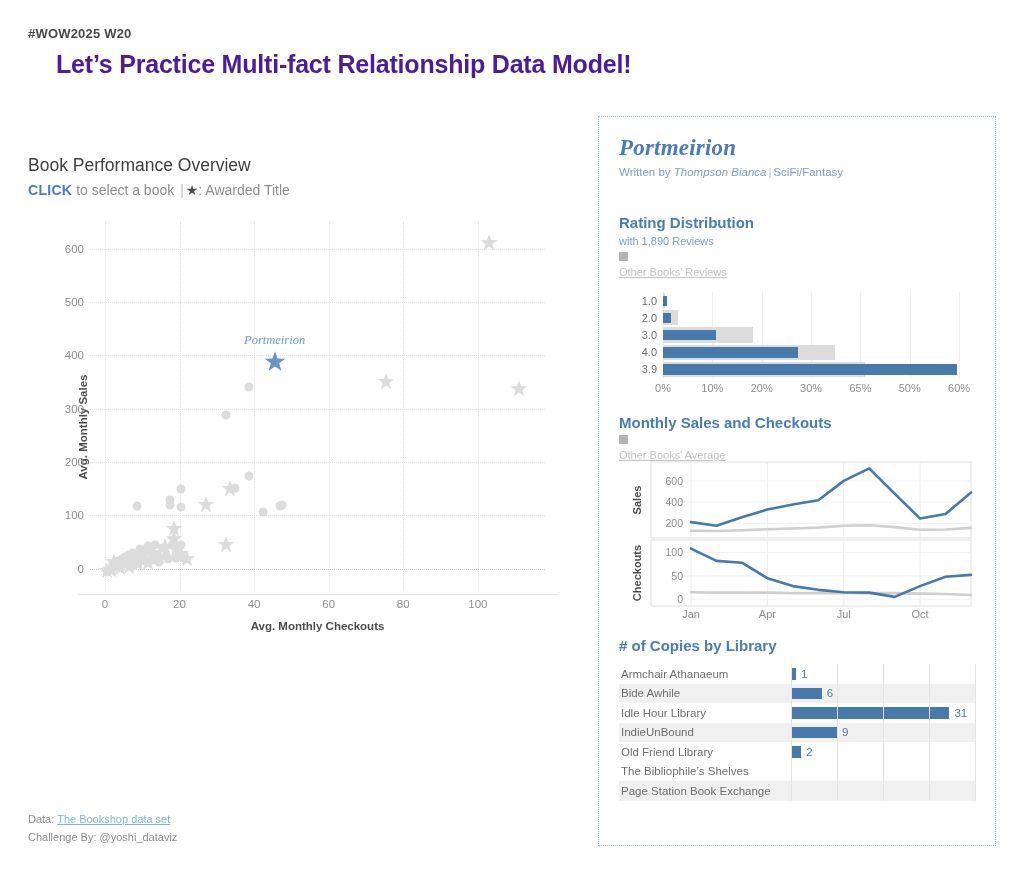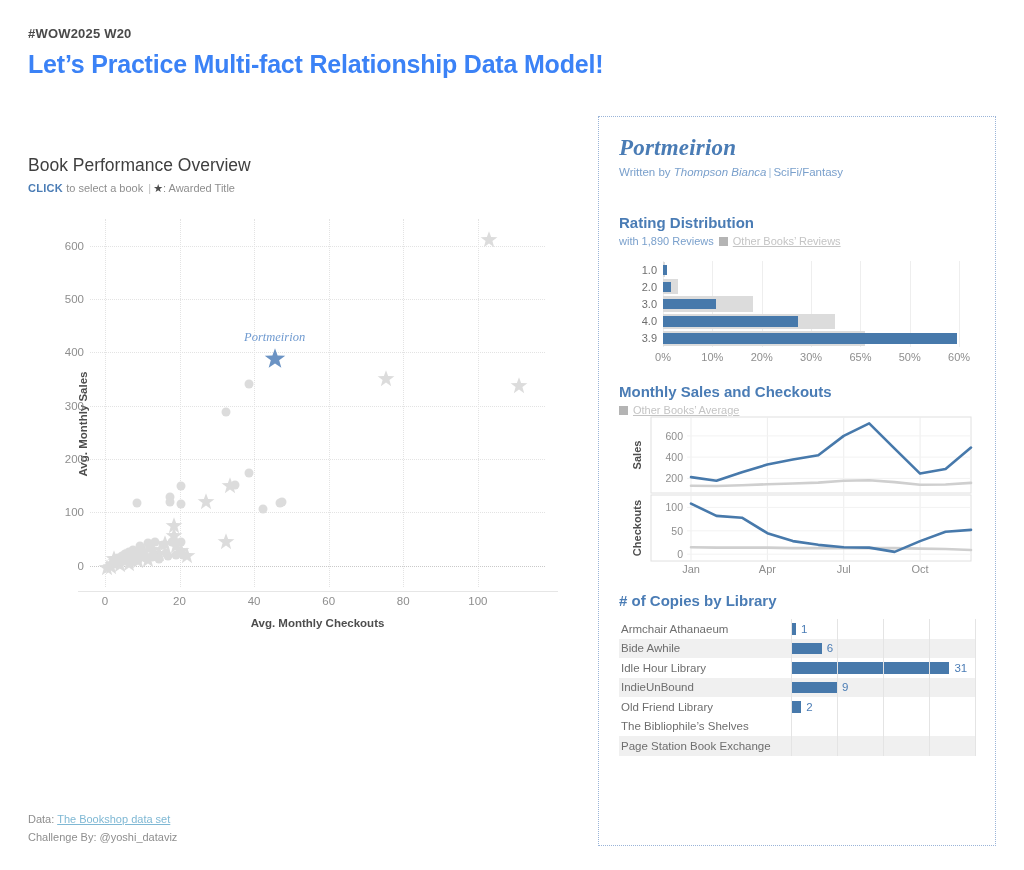--- a/index.html
+++ b/index.html
@@ -7,26 +7,26 @@
     width:1024px;height:870px;background:#ffffff;
     font-family:"Liberation Sans", sans-serif;
     color:#4d4d4d;-webkit-font-smoothing:antialiased;
     position:relative;overflow:hidden;
   }
   .page{position:relative;width:848px;height:870px;}
 
   
   .hdr{position:absolute;left:28px;top:26px;}
   .hdr-kicker{font-size:13px;font-weight:bold;color:#4a4a4a;letter-spacing:.2px;}
-  .hdr-title{font-size:25px;font-weight:bold;color:#3b82f6;margin-top:9px;letter-spacing:-.2px;}
+  .hdr-title{font-size:25px;font-weight:bold;color:#4c1d95;margin-top:9px;letter-spacing:-.2px;margin-left:28px;}
 
   
   .left{position:absolute;left:28px;top:124px;width:545px;margin-top:31px;}
   .left-title{font-size:17.5px;color:#3f3f3f;font-weight:normal;}
-  .left-sub{font-size:11px;color:#8e8e8e;margin-top:6px;}
+  .left-sub{font-size:14px;color:#8e8e8e;margin-top:6px;}
   .left-sub b{color:#4a7cb5;font-weight:bold;letter-spacing:.3px;}
   .left-sub .sep{color:#bdbdbd;margin:0 2px;}
   .left-sub .star{color:#4d4d4d;}
 
   
   .scatter-wrap{position:relative;width:545px;height:430px;margin-top:14px;}
   .sc-plot{position:absolute;left:62px;top:10px;width:455px;height:368px;}
   .sc-gridv,.sc-gridh{position:absolute;background:transparent;}
   .sc-gridv{width:1px;top:0;bottom:0;border-left:1px dotted #e3e3e3;}
   .sc-gridh{height:1px;left:0;right:0;border-top:1px dotted #e3e3e3;}
@@ -54,21 +54,21 @@
   .right{position:absolute;left:598px;top:116px;width:398px;height:730px;
      border:1px dotted #9ab4d8;box-sizing:border-box;background:#fff;}
   .rp-pad{padding:18px 20px 0 20px;}
   .bk-title{font-family:"Liberation Serif",serif;font-weight:bold;font-style:italic;
      font-size:23px;color:#4a7cb5;letter-spacing:.2px;}
   .bk-meta{font-size:11.5px;color:#7aa0cc;margin-top:5px;}
   .bk-meta i{font-style:italic;}
   .bk-meta .bar{color:#a9c2dd;margin:0 2px;}
 
   .sec-title{font-size:15px;font-weight:bold;color:#4a7cb5;}
-  .sec-sub{font-size:11px;color:#7aa0cc;margin-top:4px;display:flex;align-items:center;gap:5px;}
+  .sec-sub{font-size:11px;color:#7aa0cc;margin-top:4px;display:flex;gap:5px;flex-direction:column;}
   .sw{display:inline-block;width:9px;height:9px;background:#b4b4b4;}
   .sec-sub .grey{color:#c4c4c4;text-decoration:underline;}
 
   
   .rating{position:relative;margin-top:14px;height:108px;}
   .rd-rows{position:absolute;left:44px;top:0;right:6px;height:86px;}
   .rd-row{position:relative;height:17.2px;}
   .rd-lab{position:absolute;left:-42px;top:50%;transform:translateY(-50%);
      width:36px;text-align:right;font-size:11px;color:#6e6e6e;}
   .rd-grey{position:absolute;left:0;top:1px;height:15.2px;background:#dcdcdc;}

